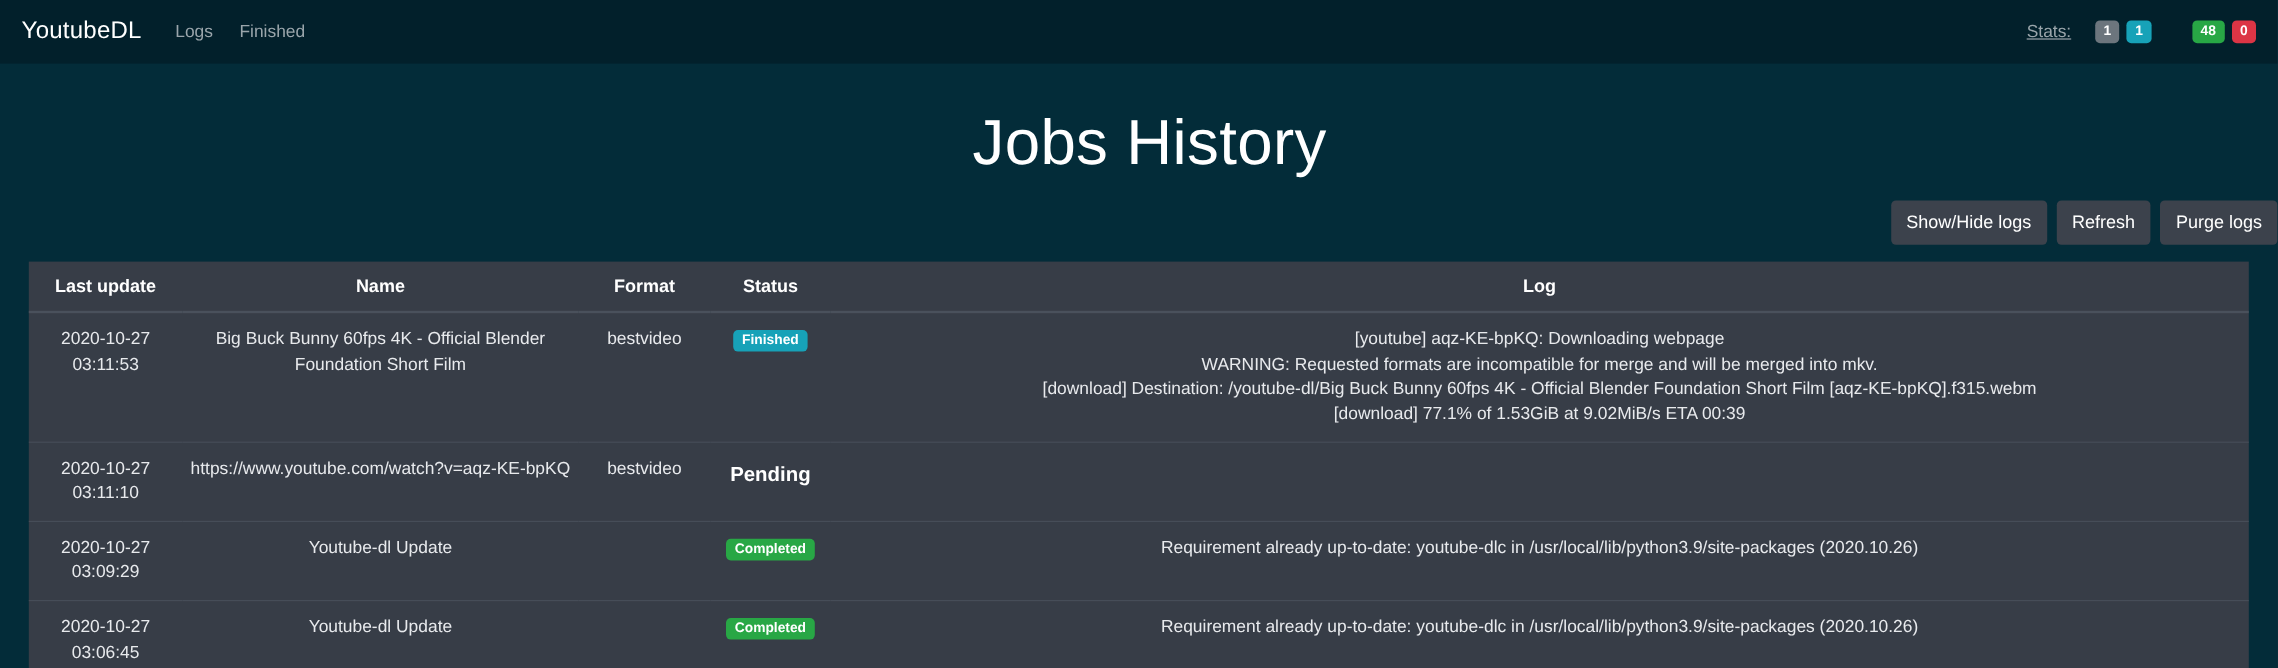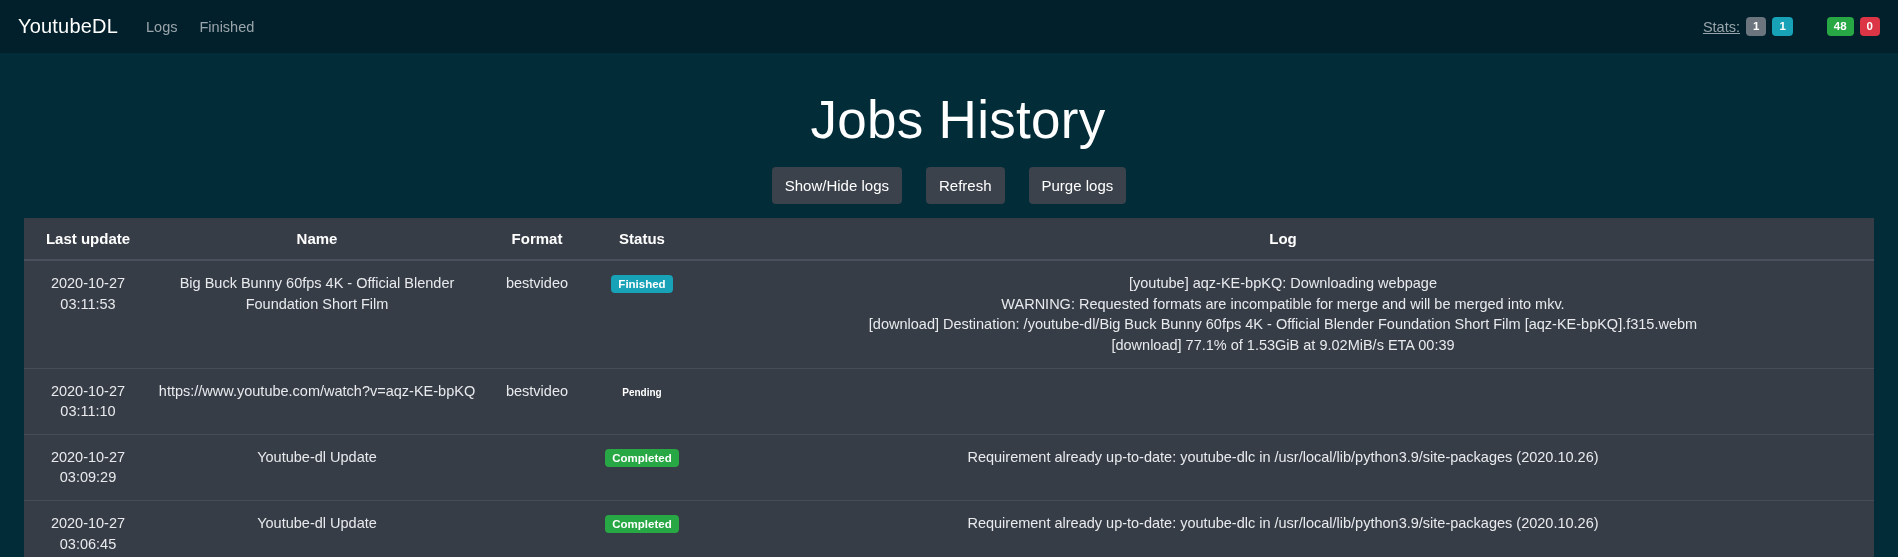--- a/index.html
+++ b/index.html
@@ -44,21 +44,21 @@
   }
   .nav-right {
     margin-left: auto;
     display: flex;
     align-items: center;
     gap: 6px;
   }
   .stats-label {
     color: #9aa5ab;
     font-size: 14.5px;
-    margin-right: 0;
+    margin-right: 14px;
     text-decoration: underline;
   }
   .badge {
     display: inline-block;
     min-width: 20px;
     text-align: center;
     padding: 3px 7px 3px 7px;
     border-radius: 4px;
     font-size: 11.5px;
     font-weight: bold;
@@ -77,22 +77,22 @@
     font-weight: normal;
     font-size: 53px;
     margin: 38px 0 0 0;
     line-height: 1.1;
     letter-spacing: 0.3px;
     padding-left: 18px;
   }
 
   .btn-row {
     display: flex;
-    justify-content: center;
-    gap: 24px;
+    justify-content: flex-end;
+    gap: 8px;
     margin-top: 18px;
   }
   .btn {
     background: #3c424c;
     color: #ffffff;
     border: none;
     border-radius: 4px;
     font-size: 15px;
     font-family: "Liberation Sans", sans-serif;
     padding: 8px 13px;
@@ -139,21 +139,21 @@
 
   td.cell-log {
     text-align: left;
     padding-left: 18px;
     white-space: pre-line;
     word-break: break-word;
   }
   .cell-date { white-space: pre-line; }
 
   .status-pending {
-    font-size: 10px;
+    font-size: 17px;
     font-weight: bold;
     color: #ffffff;
     display: inline-block;
     padding: 3px 7px;
     border-radius: 4px;
     text-align: center;
   }
 </style>
 </head>
 <body>

